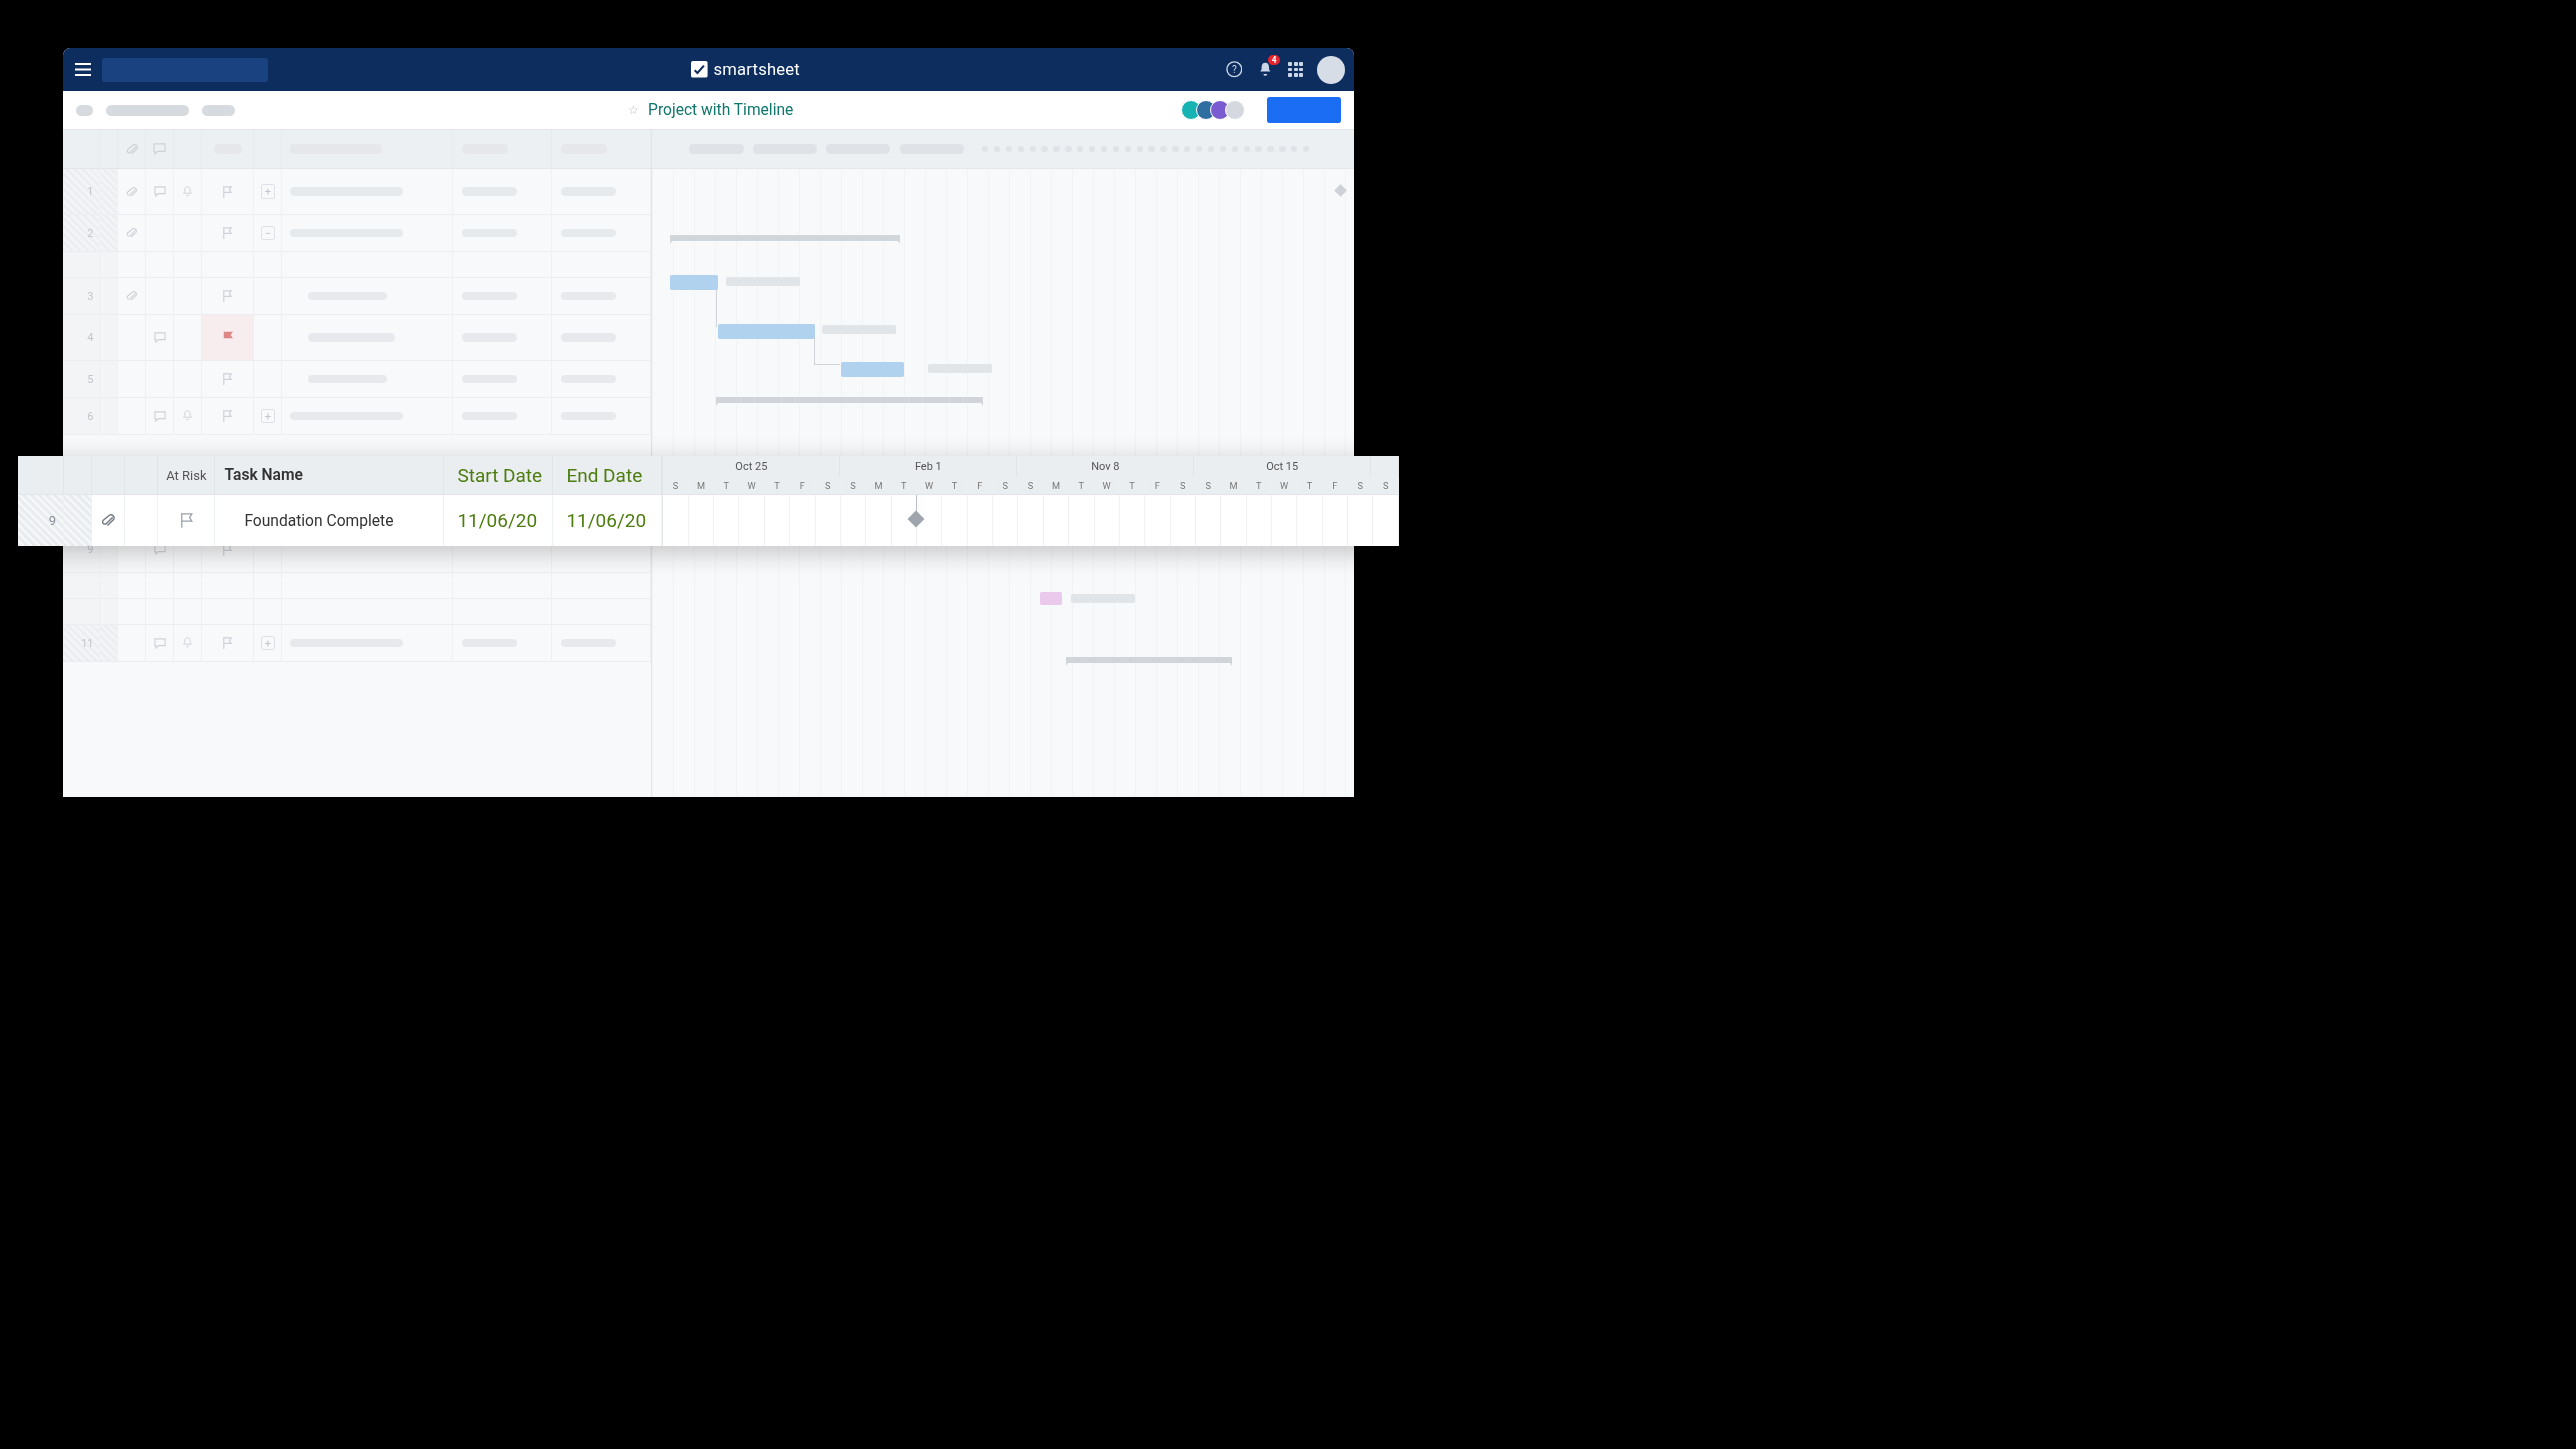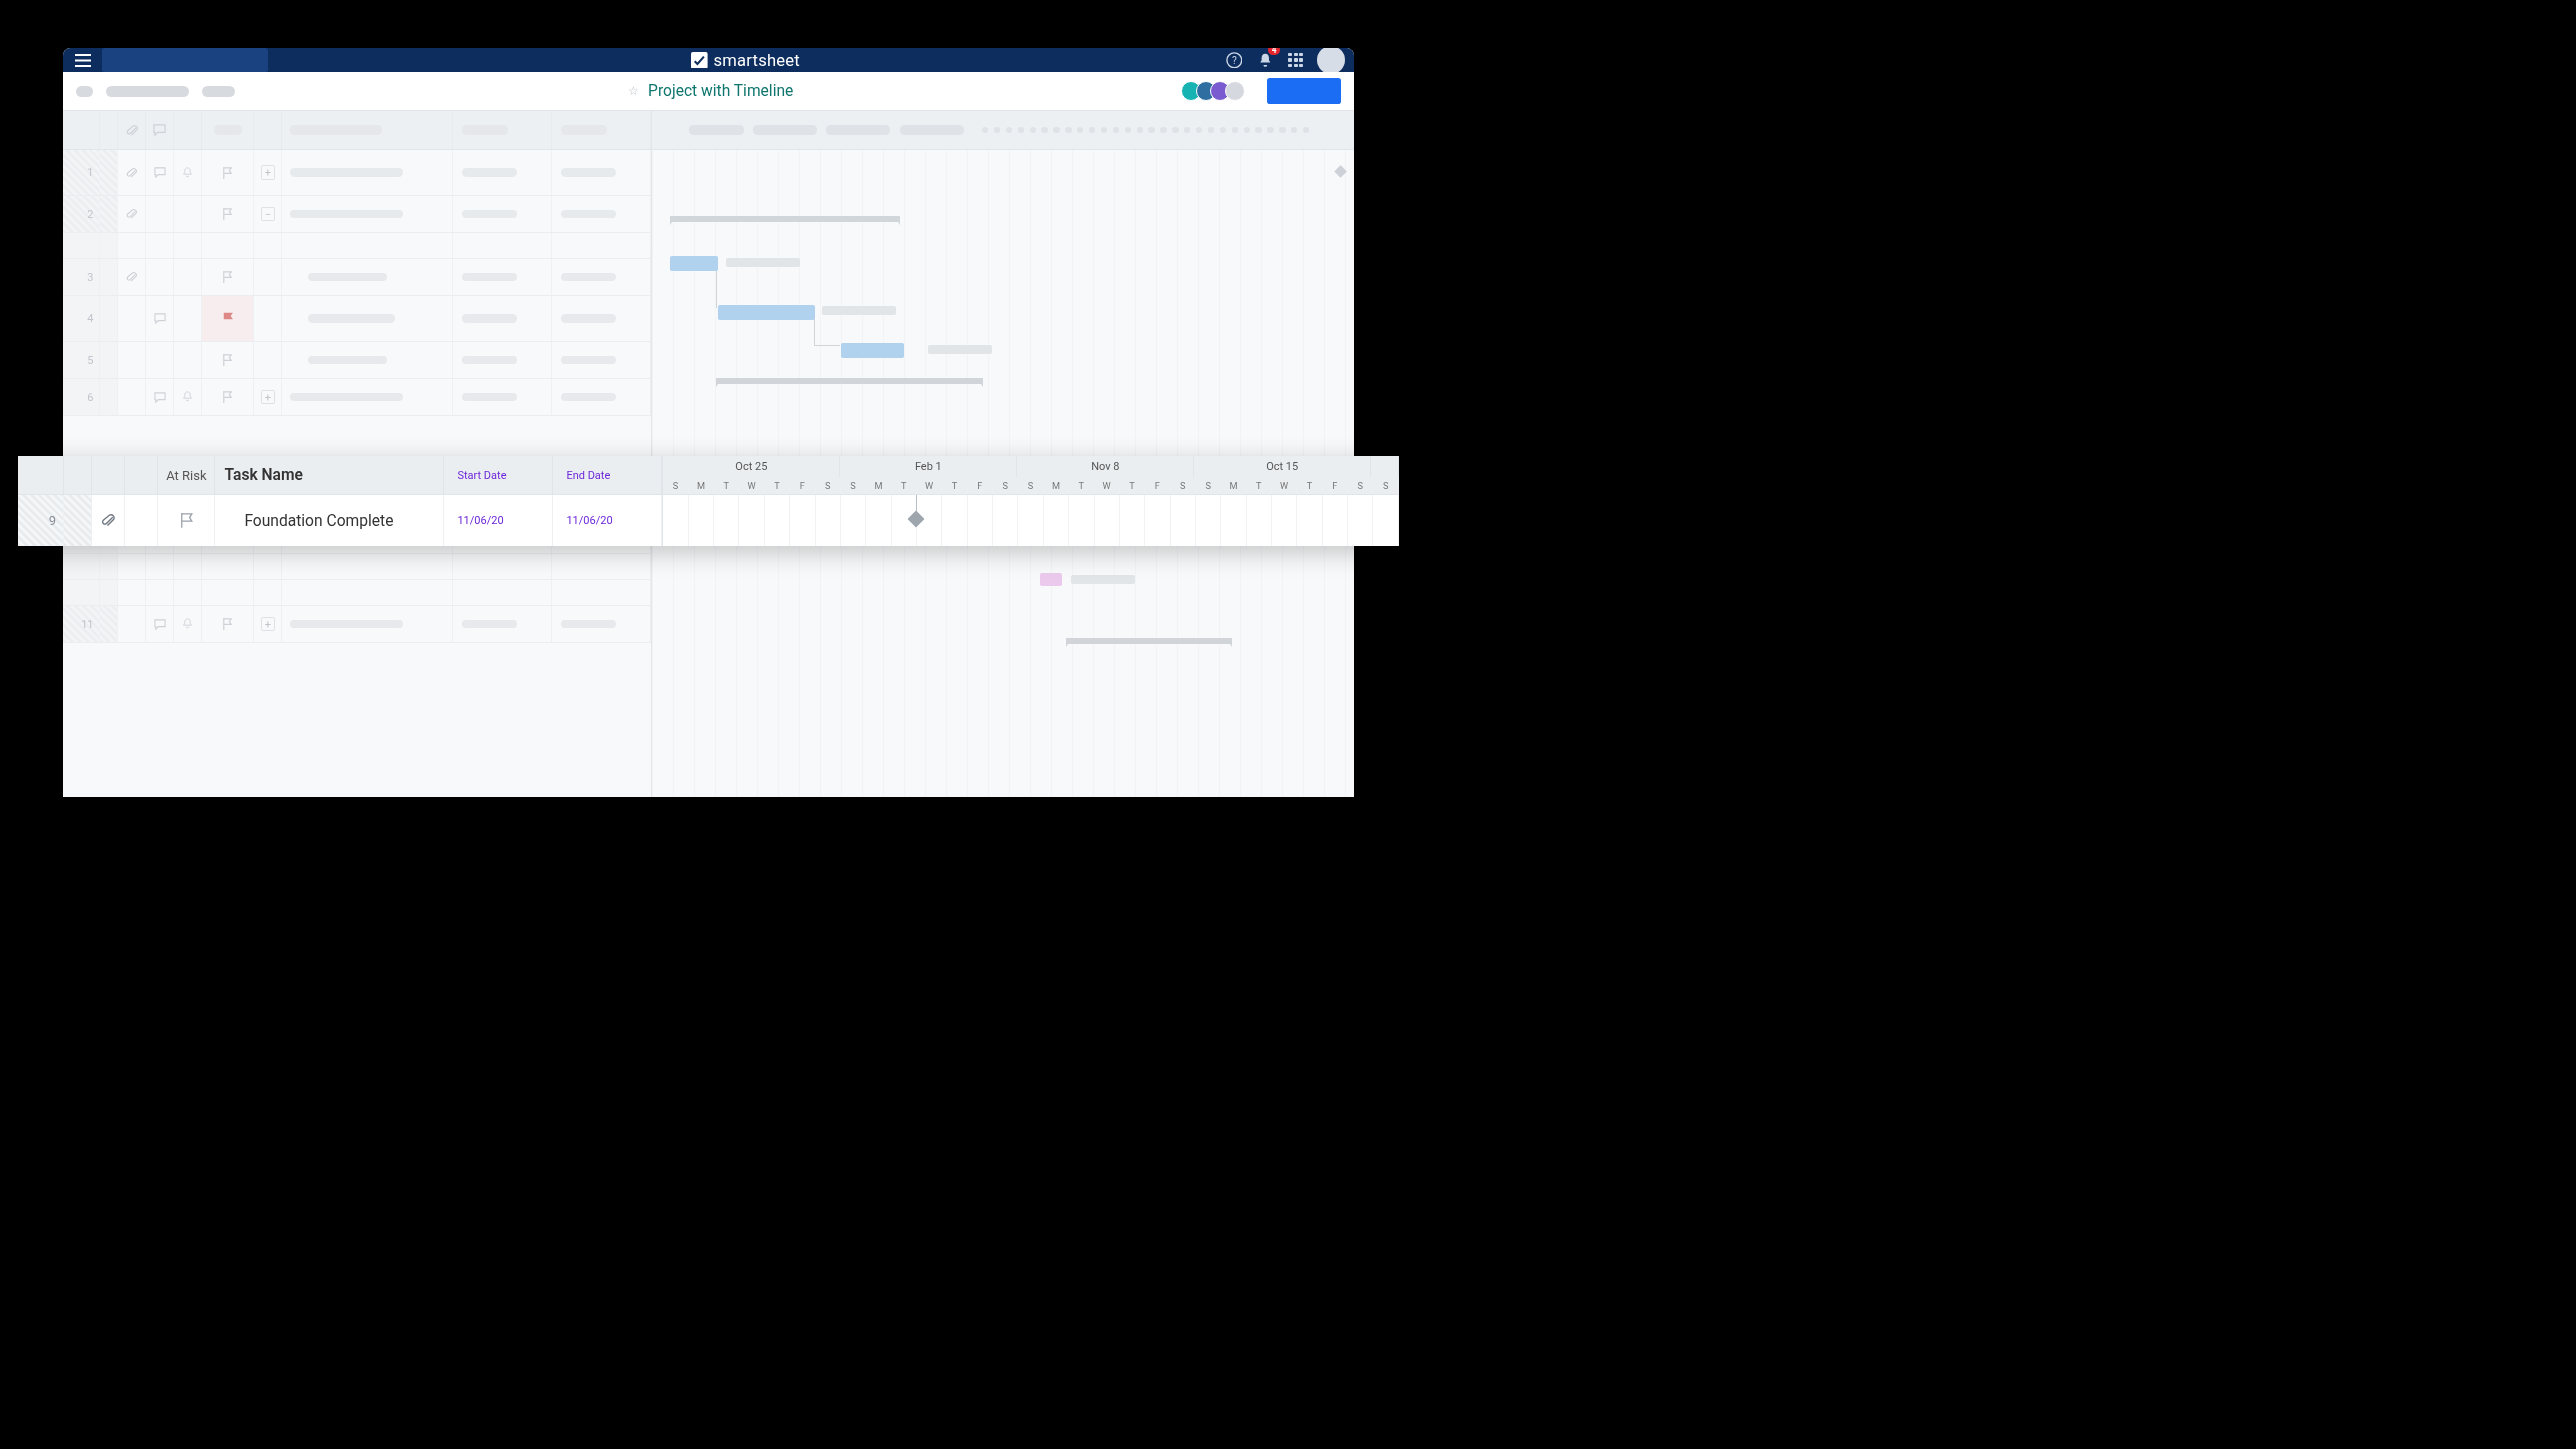--- a/index.html
+++ b/index.html
@@ -1,21 +1,21 @@
 <!DOCTYPE html>
 <html style="font-size:14.7px"><head>
 <meta charset="utf-8">
 <style>
   * { box-sizing: border-box; margin: 0; padding: 0; }
   body { background: #000; font-family: -apple-system, BlinkMacSystemFont, "Segoe UI", Roboto, Arial, sans-serif; font-size: 12px; color: #444; width: 1417px; height: 797px; overflow: hidden; position: relative; }
 
   .app-window { position: absolute; left: 63px; top: 48px; right: 63px; bottom: 0; background: #fff; border-radius: 7.4px 7.4px 0 0; overflow: hidden; display: flex; flex-direction: column; }
 
   
-  .topnav { height: 24px; background: #0d2d5e; display: flex; align-items: center; padding: 0 9.2px; gap: 7.4px; color: #fff; }
+  .topnav { height: 43px; background: #0d2d5e; display: flex; align-items: center; padding: 0 9.2px; gap: 7.4px; color: #fff; }
   .hamburger { width: 22px; height: 22px; display:flex; align-items:center; justify-content:center; cursor:pointer;}
   .hamburger svg { width:16.6px; height:13px; }
   .search-slot { width: 166px; height: 24px; background: #1a4180; border-radius: 2.8px; }
   .brand { flex:1; display:flex; align-items:center; justify-content:center; gap:5.5px; font-size:16.6px; font-weight:400; letter-spacing:0.2px; }
   .brand svg { width:16.6px; height:16.6px; }
   .topnav-right { display:flex; align-items:center; gap:11px; }
   .icon-btn { width:20px; height:20px; display:flex; align-items:center; justify-content:center; cursor:pointer; position:relative; }
   .notif-badge { position:absolute; top:-4.6px; right:-5.5px; background:#e5252e; color:#fff; font-size:8.3px; font-weight:700; border-radius:7.4px; padding:0.9px 3.7px; line-height:1; }
   .apps-grid { display:grid; grid-template-columns:repeat(3,3.7px); grid-template-rows:repeat(3,3.7px); gap:1.8px; }
   .apps-grid span { background:#cbd6e6; width:3.7px; height:3.7px; border-radius:0.9px; }
@@ -86,21 +86,21 @@
   .dep-h { position:absolute; border-top:0.9px solid #b9bfc6; }
 
   
   .highlight { position:absolute; left:18.4px; right:18.4px; top:456px; background:#fff; box-shadow:0 5.5px 24px rgba(0,0,0,.22); display:flex; height:90px; z-index:50; }
   .hl-left { width:644px; display:flex; flex-direction:column; }
   .hl-head { height:39px; display:flex; border-bottom:0.9px solid #e1e5e9; background:#ebeef1; font-size:13px; color:#555; font-weight:600; }
   .hl-head .col { border-right:0.9px solid #e1e5e9; }
   .hl-row { flex:1; display:flex; }
   .hl-row .col { border-right:0.9px solid #eef1f4; }
   .hl .col-task { font-size:15.6px; color:#333; }
-  .hl .col-date { font-size:11px; color:#6d28d9; }
+  .hl .col-date { font-size:19px; color:#4d7c0f; }
   .hl-right { flex:1; display:flex; flex-direction:column; border-left:0.9px solid #e1e5e9; }
   .timeline-head { height:39px; display:flex; flex-direction:column; background:#ebeef1; border-bottom:0.9px solid #e1e5e9; }
   .weeks { flex:1; display:flex; }
   .week { flex:1; text-align:center; font-size:11px; color:#555; border-right:0.9px solid #e1e5e9; display:flex; align-items:center; justify-content:center; }
   .days { height:16.6px; display:flex; }
   .day { flex:1; text-align:center; font-size:9.2px; color:#777; border-right:0.9px solid #eceff2; display:flex; align-items:center; justify-content:center; }
   .hl-gantt { flex:1; position:relative; }
   .hl-gantt-grid { position:absolute; inset:0; display:flex; }
   .hl-gantt-grid div { flex:1; border-right:0.9px solid #f0f2f4; }
   .hl-milestone { position:absolute; top:18.4px; width:12px; height:12px; background:#9ea5ad; transform:rotate(45deg); }

